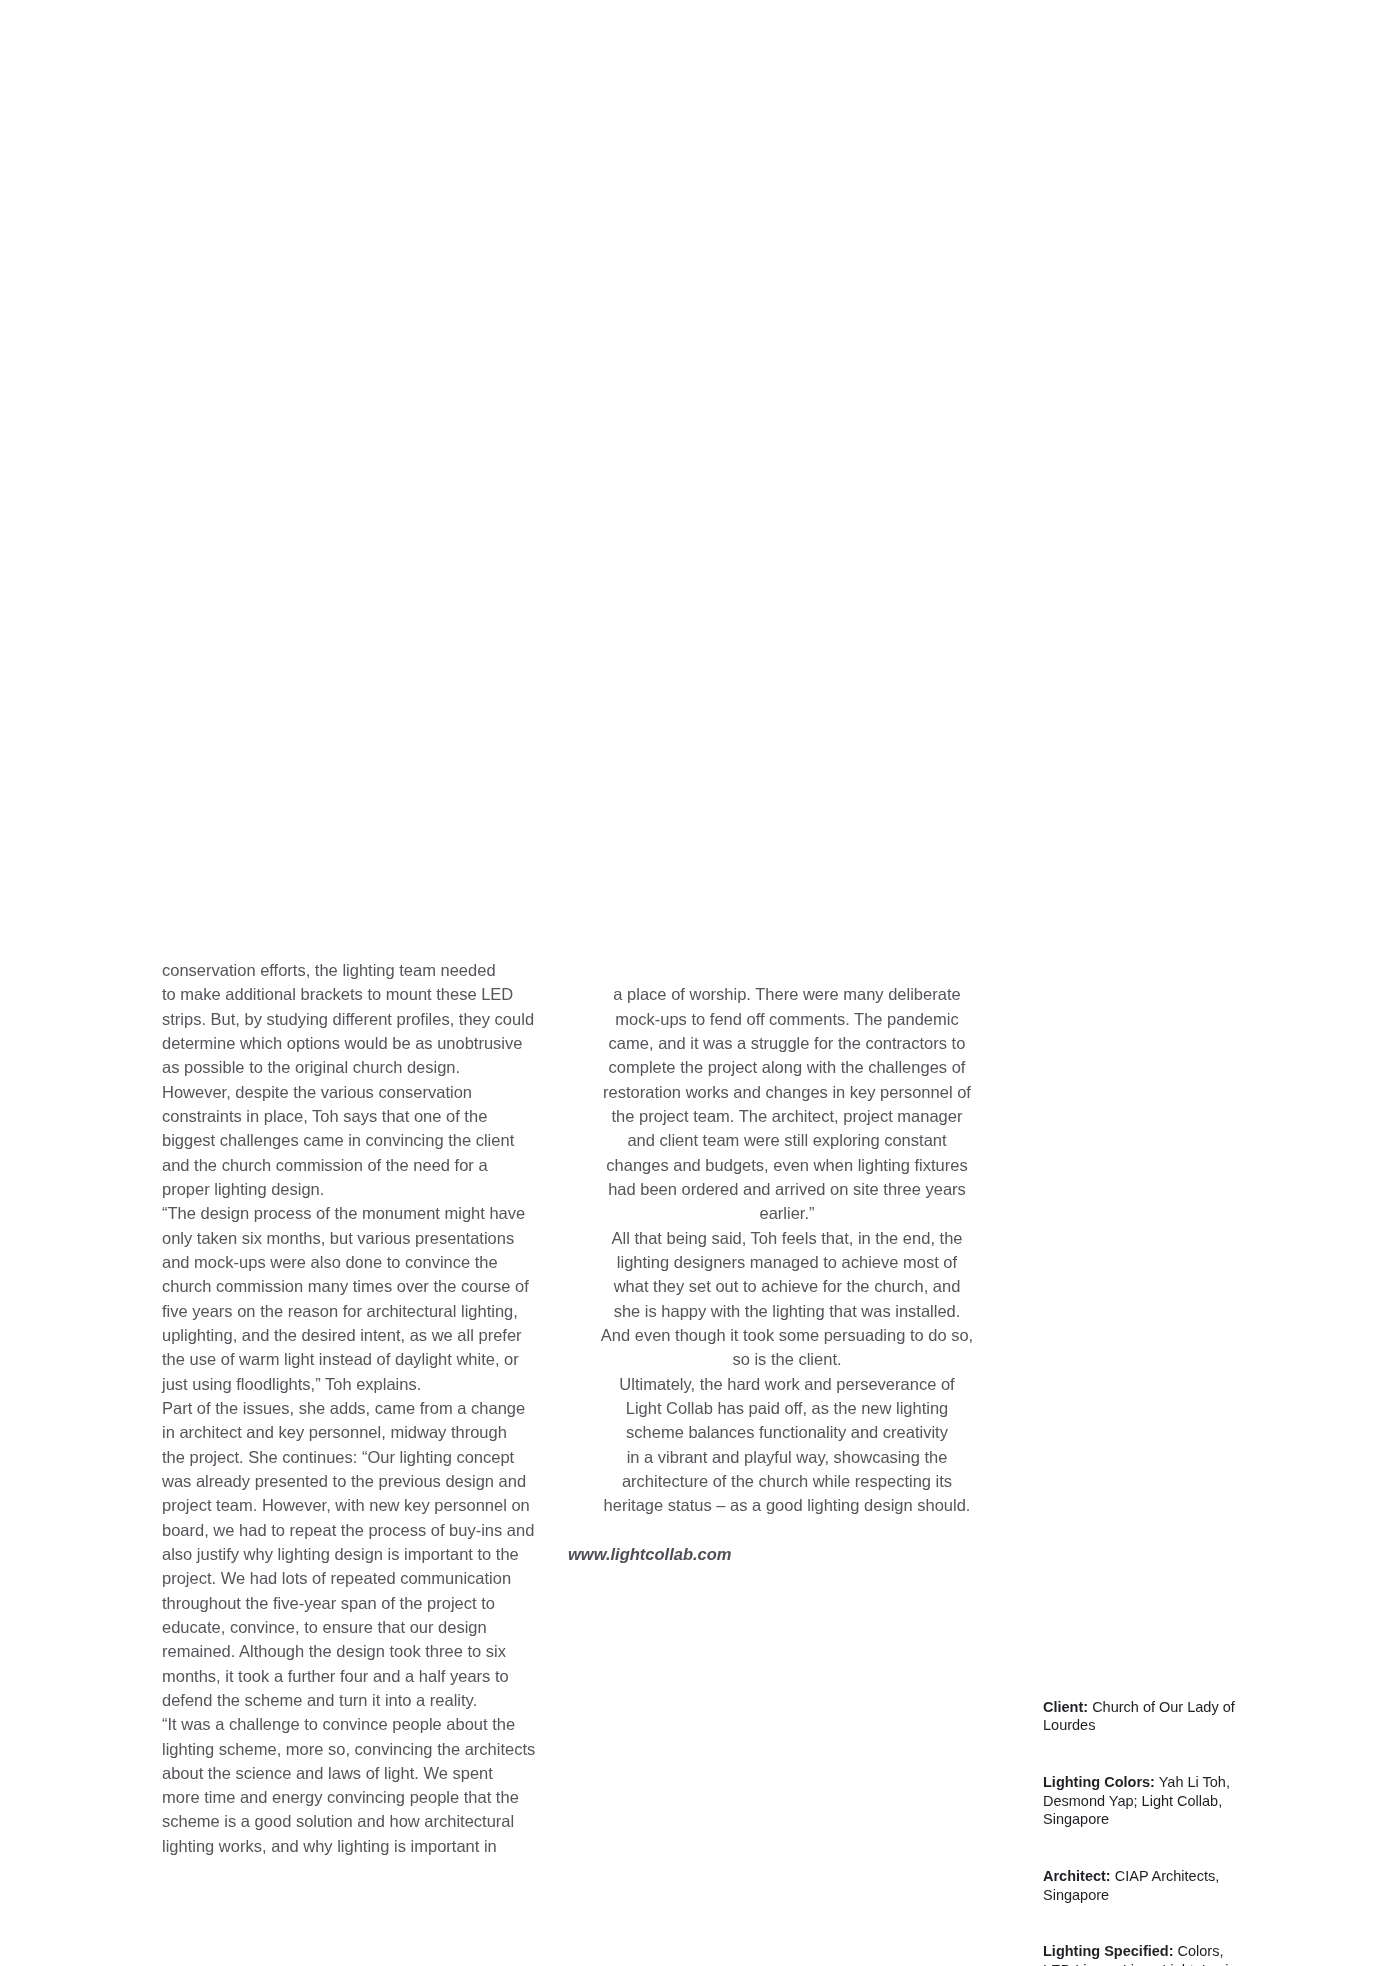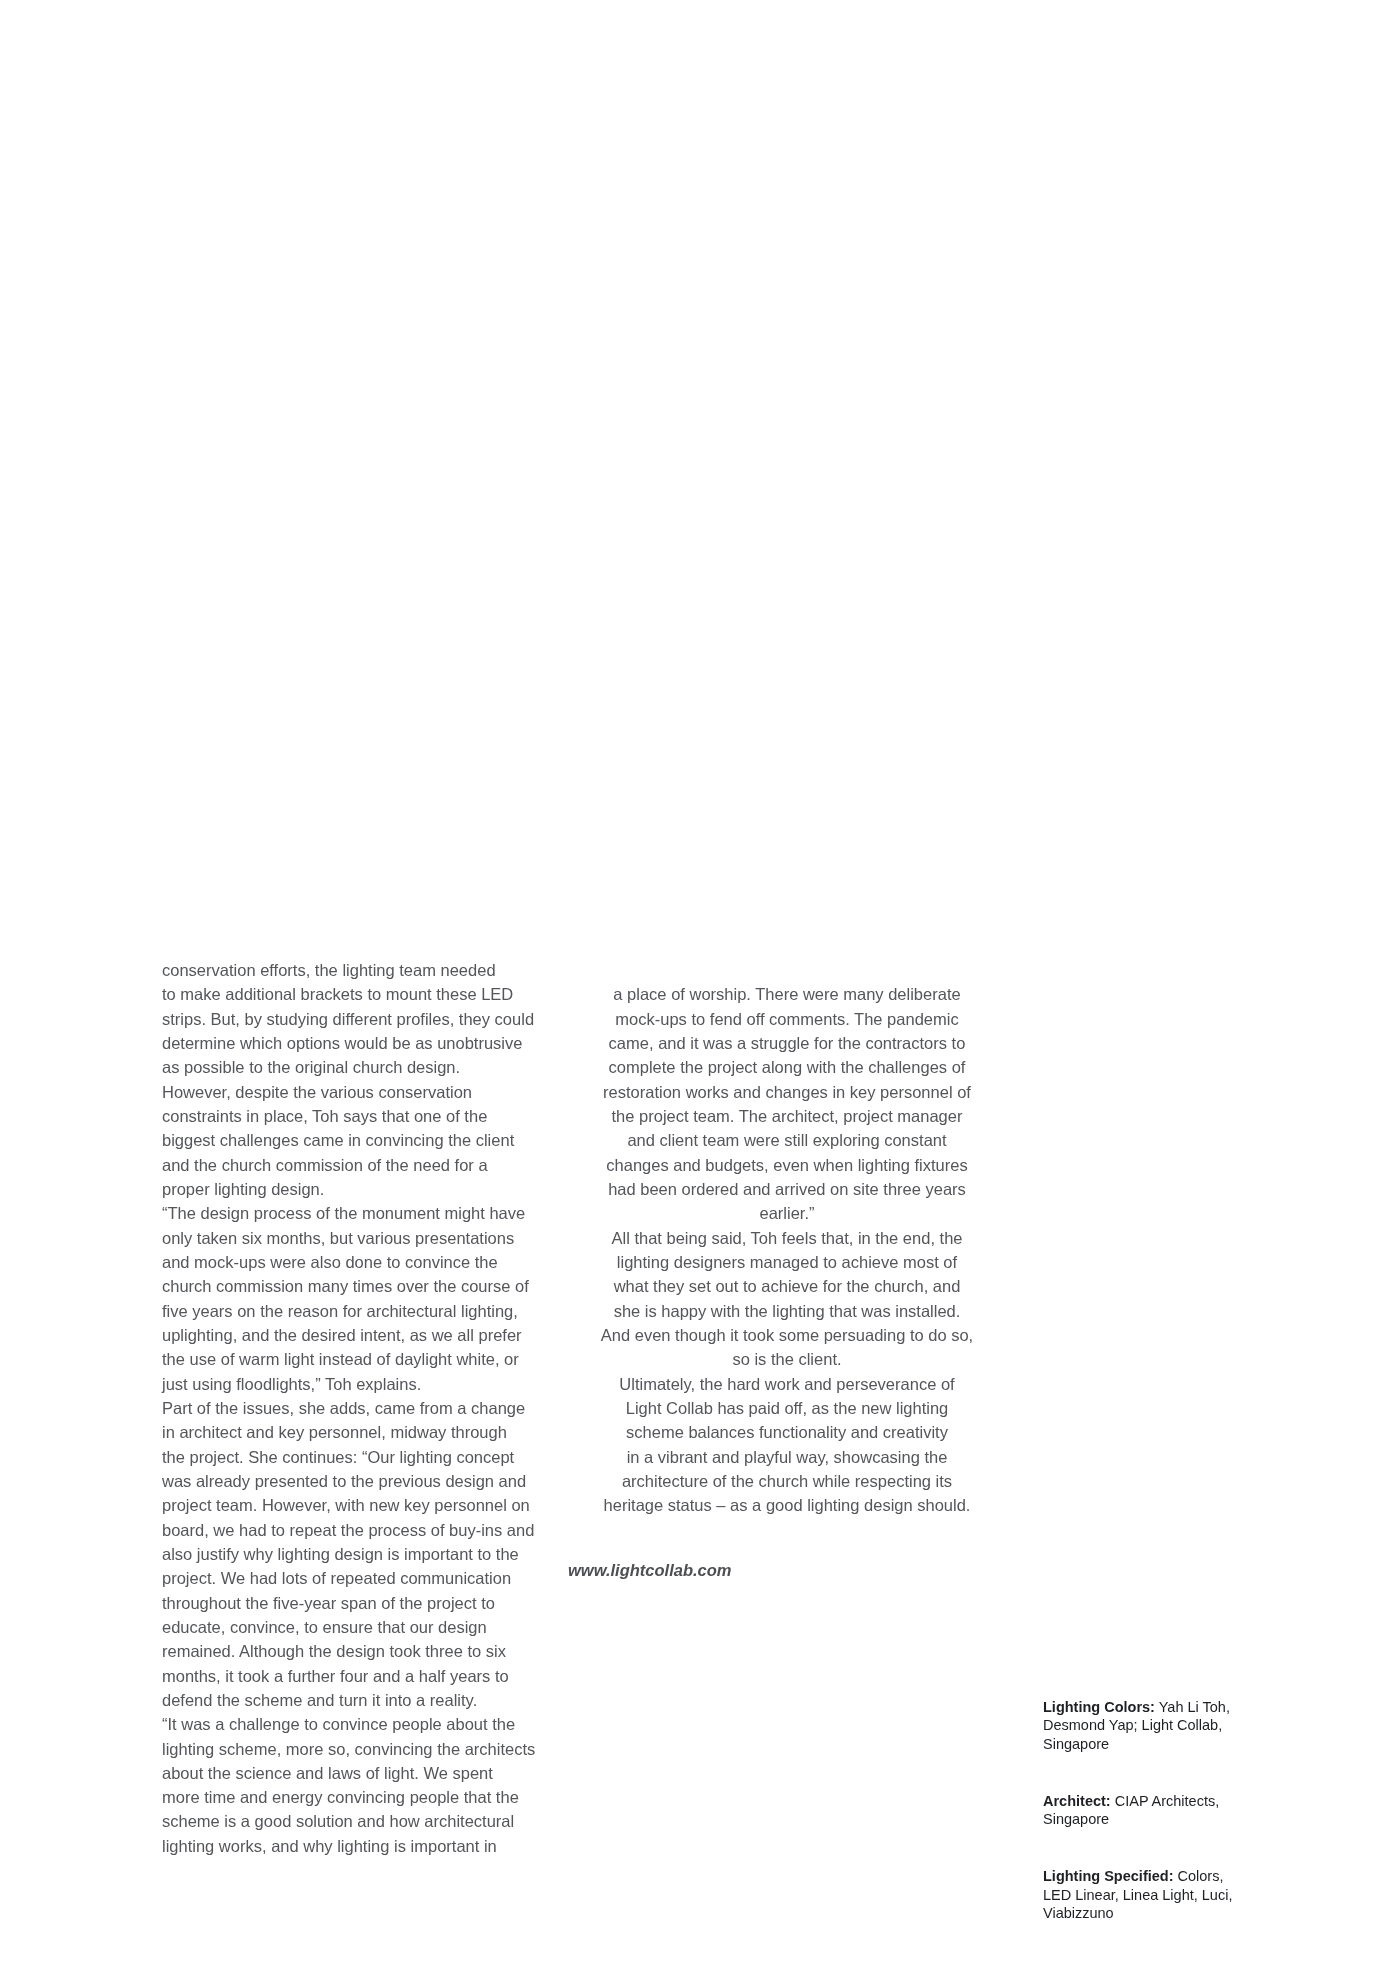--- a/index.html
+++ b/index.html
@@ -30,21 +30,20 @@
     display: block;
     white-space: pre-line;
     text-align: center;
   }
   .website-link {
     display: block;
     font-weight: bold;
     font-style: italic;
     color: #4e4f53;
     white-space: pre-line;
-    margin-top: 16px;
   }
   .credits {
     position: absolute;
     left: 1043px;
     top: 1660px;
     width: 256px;
     font-size: 14.5px;
     line-height: 18.8px;
     color: #1e2024;
     white-space: pre-line;
@@ -120,20 +119,24 @@
 Light Collab has paid off, as the new lighting
 scheme balances functionality and creativity
 in a vibrant and playful way, showcasing the
 architecture of the church while respecting its
 heritage status – as a good lighting design should.</span>
     <span class="website-link">www.lightcollab.com</span>
   </div>
 
   <div class="credits">
     <div class="credit-entry">
+      <b>Client:</b><span> Church of Our Lady of
+Lourdes</span>
+    </div>
+    <div class="credit-entry">
       <b>Lighting Colors:</b><span> Yah Li Toh,
 Desmond Yap; Light Collab,
 Singapore</span>
     </div>
     <div class="credit-entry">
       <b>Architect:</b><span> CIAP Architects,
 Singapore</span>
     </div>
     <div class="credit-entry">
       <b>Lighting Specified:</b><span> Colors,

